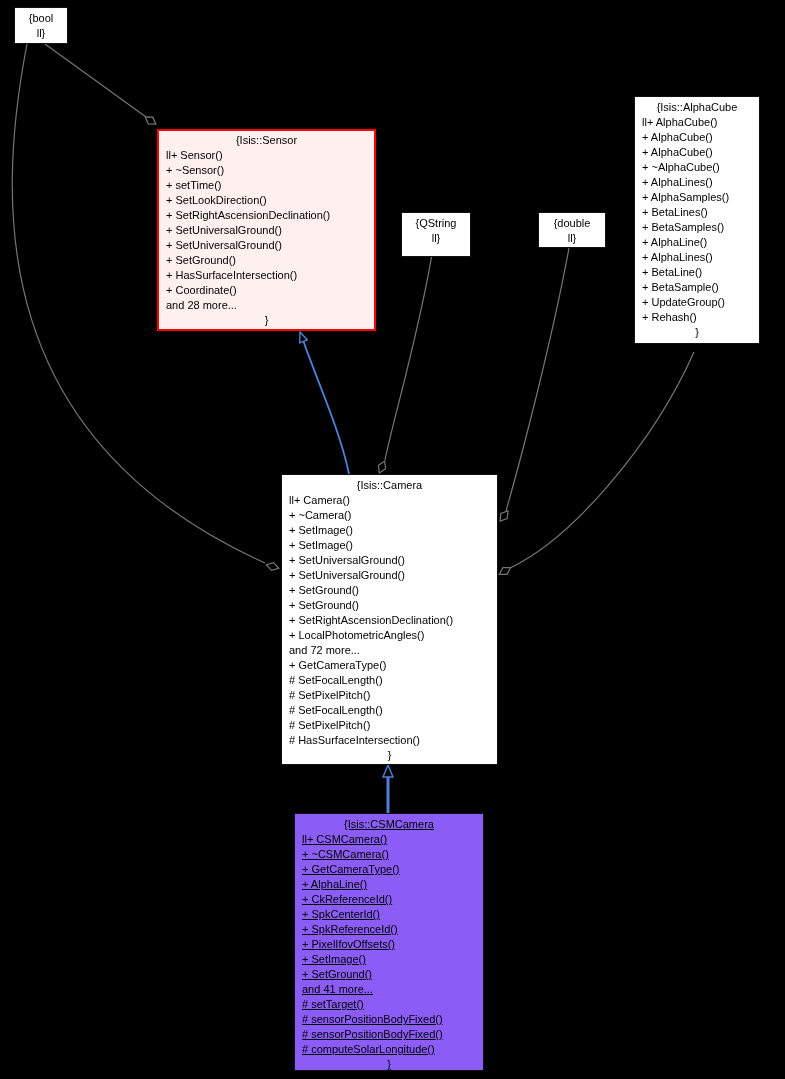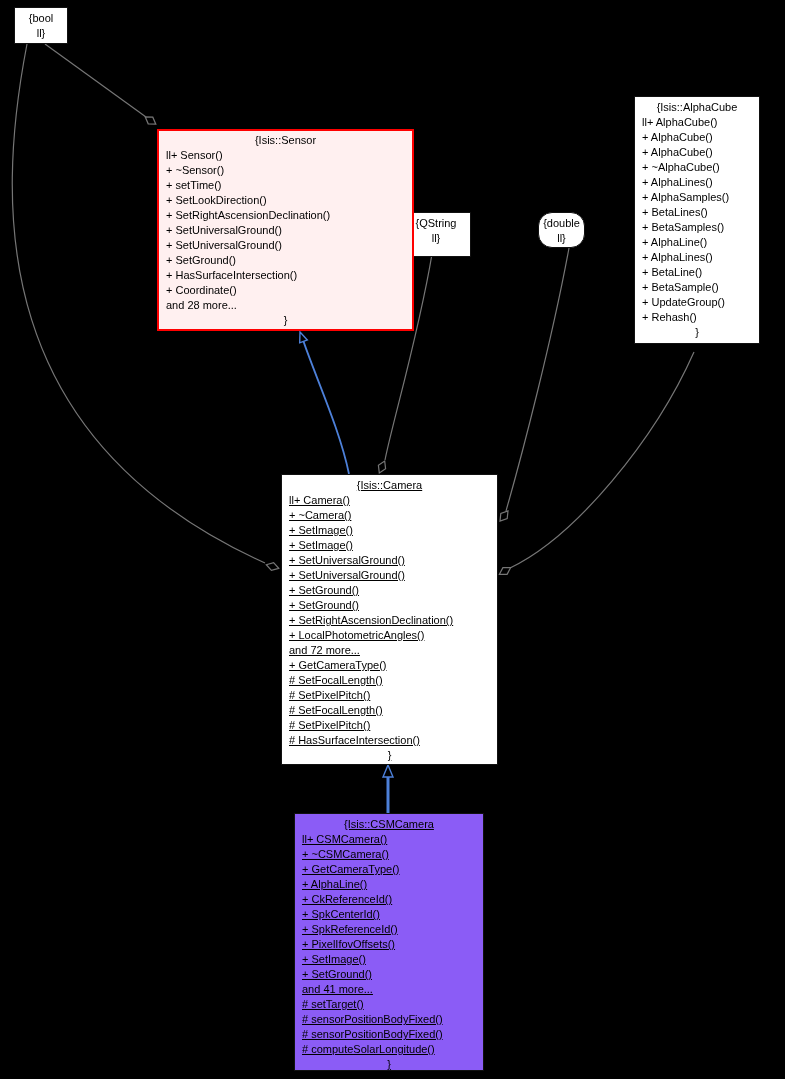--- a/index.html
+++ b/index.html
@@ -58,28 +58,28 @@
       </div>
   </div>
 
   <div class="node simplebox" style="left:401px; top:212px; width:70px; height:45px;">
     <div>
         <div class="member-line">{QString</div>
         <div class="member-line">ll}</div>
       </div>
   </div>
 
-  <div class="node simplebox" style="left:538px; top:212px; width:47px; height:36px;border-radius:14px;">
+  <div class="node simplebox" style="left:538px; top:212px; width:68px; height:36px;">
     <div>
         <div class="member-line">{double</div>
         <div class="member-line">ll}</div>
       </div>
   </div>
 
-  <div class="node highlight" style="left:157px; top:129px; width:257px; height:202px;">
+  <div class="node highlight" style="left:157px; top:129px; width:219px; height:202px;">
     <div class="title">{Isis::Sensor</div>
     <div>
         <div class="member-line">ll+ Sensor()</div>
         <div class="member-line">+ ~Sensor()</div>
         <div class="member-line">+ setTime()</div>
         <div class="member-line">+ SetLookDirection()</div>
         <div class="member-line">+ SetRightAscensionDeclination()</div>
         <div class="member-line">+ SetUniversalGround()</div>
         <div class="member-line">+ SetUniversalGround()</div>
         <div class="member-line">+ SetGround()</div>
@@ -104,21 +104,21 @@
         <div class="member-line">+ AlphaLine()</div>
         <div class="member-line">+ AlphaLines()</div>
         <div class="member-line">+ BetaLine()</div>
         <div class="member-line">+ BetaSample()</div>
         <div class="member-line">+ UpdateGroup()</div>
         <div class="member-line">+ Rehash()</div>
       </div>
     <div class="brace">}</div>
   </div>
 
-  <div class="node" style="left:281px; top:474px; width:217px; height:291px;text-decoration:underline;">
+  <div class="node" style="left:281px; top:474px; width:217px; height:291px;">
     <div class="title">{Isis::Camera</div>
     <div>
         <div class="member-line">ll+ Camera()</div>
         <div class="member-line">+ ~Camera()</div>
         <div class="member-line">+ SetImage()</div>
         <div class="member-line">+ SetImage()</div>
         <div class="member-line">+ SetUniversalGround()</div>
         <div class="member-line">+ SetUniversalGround()</div>
         <div class="member-line">+ SetGround()</div>
         <div class="member-line">+ SetGround()</div>

